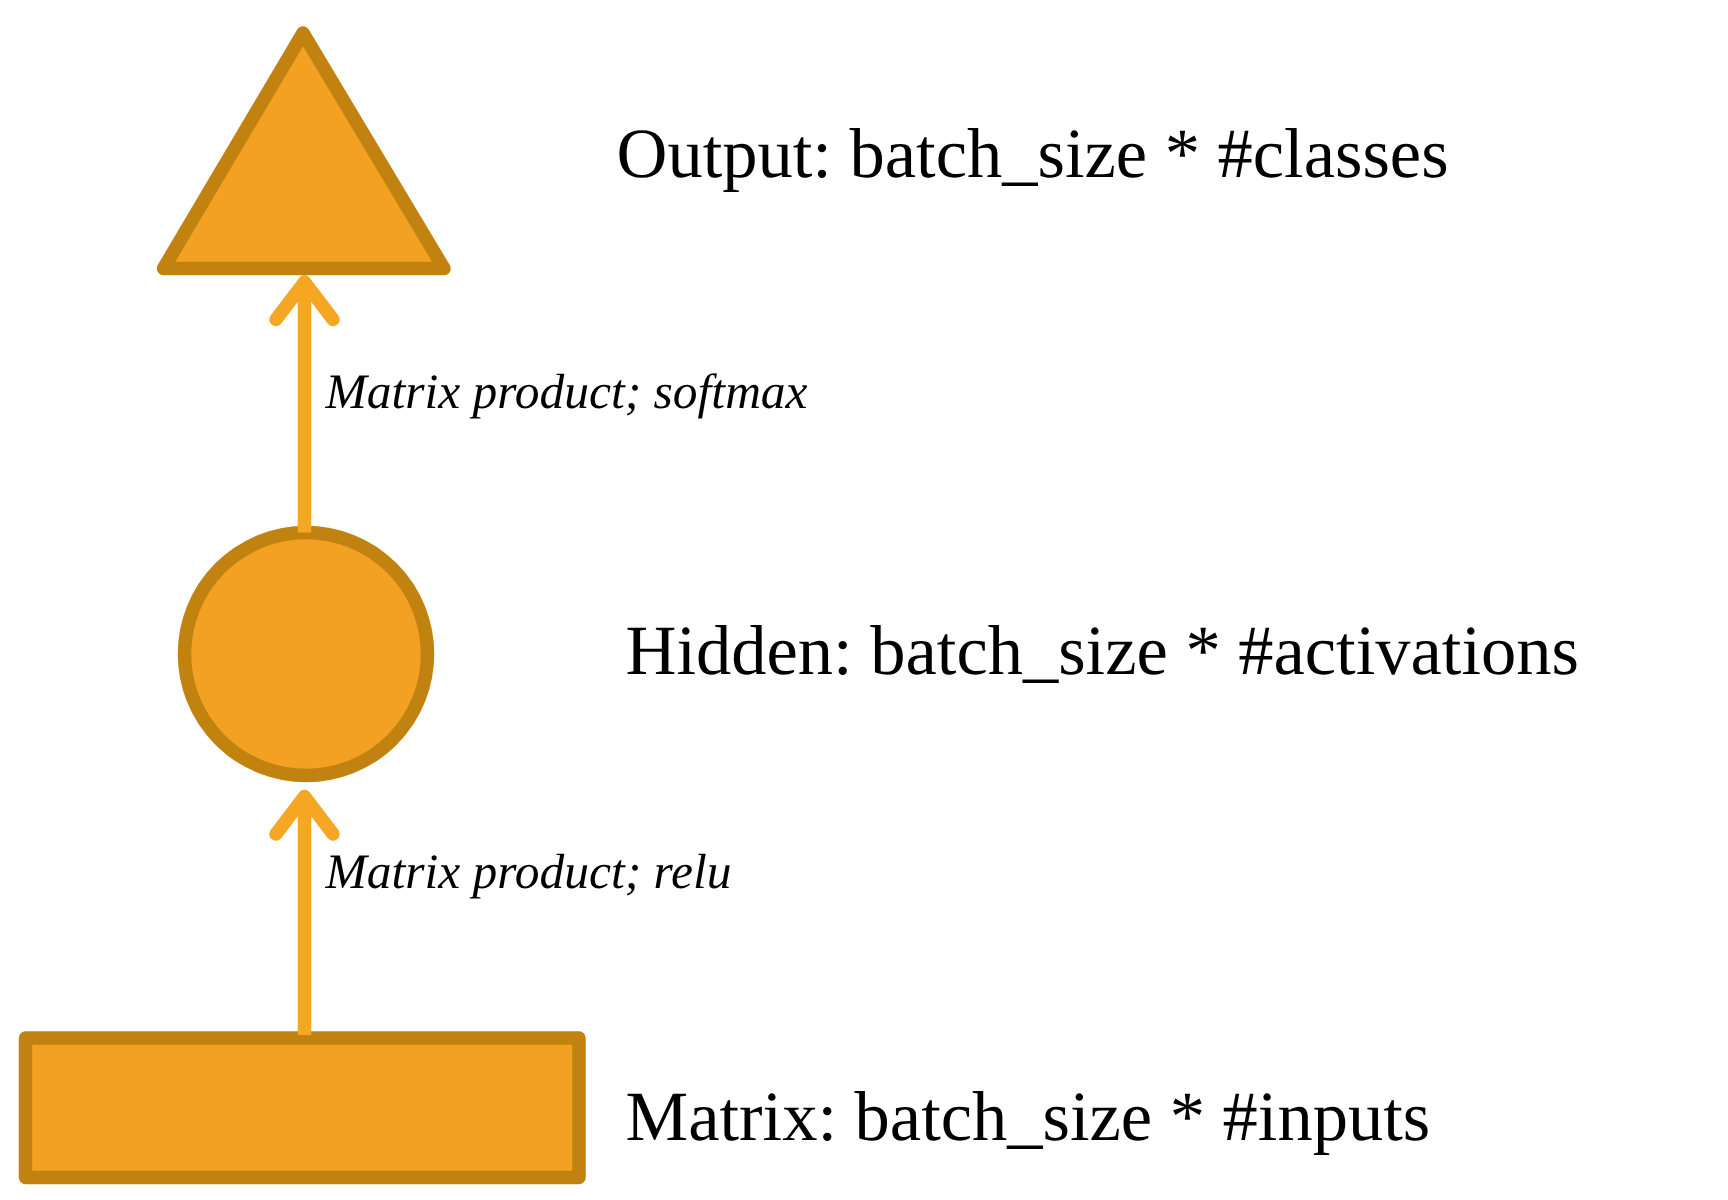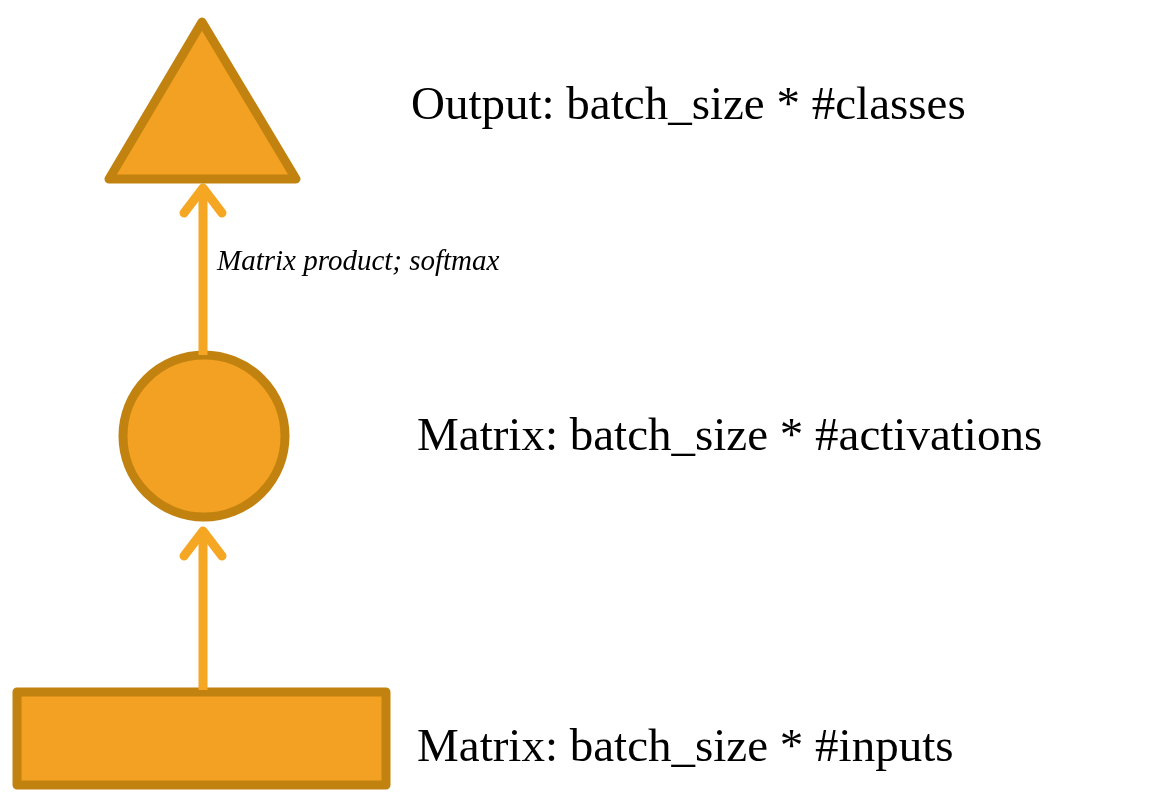--- a/index.html
+++ b/index.html
@@ -31,21 +31,21 @@
     color: #000000;
     white-space: nowrap;
     font-family: "Liberation Serif", "DejaVu Serif", serif;
     font-weight: normal;
     line-height: 1;
   }
   .label-node {
     font-size: 47px;
   }
   .label-edge {
-    font-size: 29px;
+    font-size: 33px;
     font-style: italic;
   }
 
   #label-output  { left: 411px; top:  80px; }
   #label-hidden  { left: 417px; top: 411px; }
   #label-input   { left: 417px; top: 722px; }
   #label-edge-top    { left: 217px; top: 246px; }
   #label-edge-bottom { left: 217px; top: 566px; }
 </style>
 </head>
@@ -69,18 +69,19 @@
       <polyline points="184,213 203,188 222,213" fill="none" stroke="#F5A623" stroke-width="9" stroke-linecap="round" stroke-linejoin="round"></polyline>
     </g>
 
     <polygon points="202,22 296,179 109,179" fill="#F2A123" stroke="#C1820F" stroke-width="9" stroke-linejoin="round"></polygon>
   </svg>
 
   <div class="label label-node" id="label-output">Output: batch_size * #classes</div>
 
   <div class="label label-edge" id="label-edge-top">Matrix product; softmax</div>
 
-  <div class="label label-node" id="label-hidden">Matrix: batch_size * #activations</div>
+  <div class="label label-node" id="label-hidden">Hidden: batch_size * #activations</div>
 
+  <div class="label label-edge" id="label-edge-bottom">Matrix product; relu</div>
 
   <div class="label label-node" id="label-input">Matrix: batch_size * #inputs</div>
 
 </div>
 
 </body></html>

